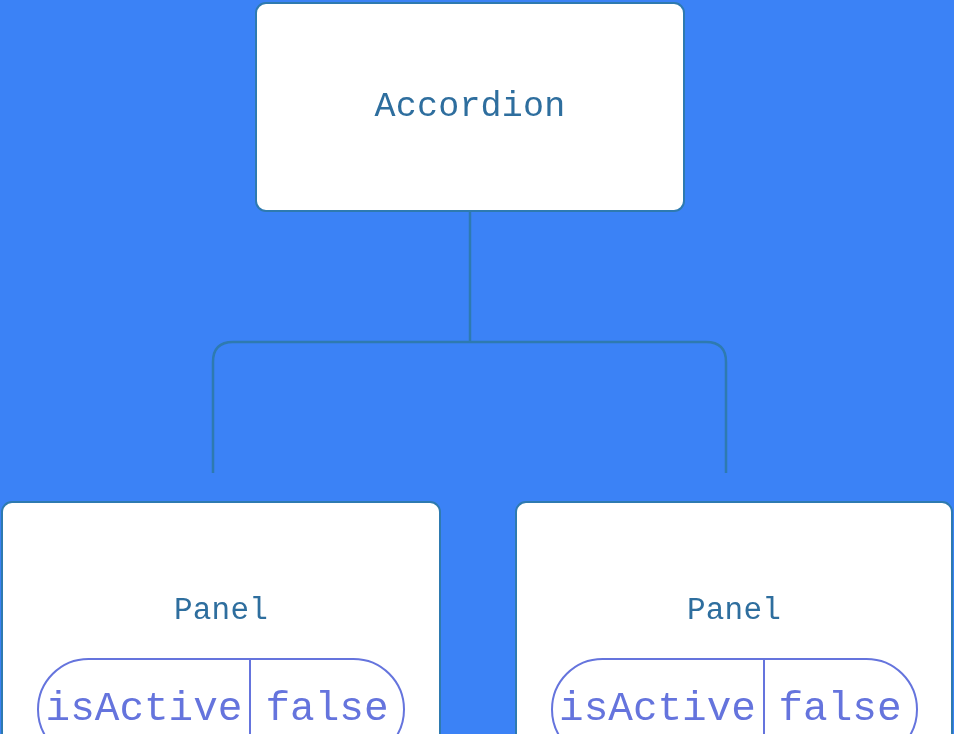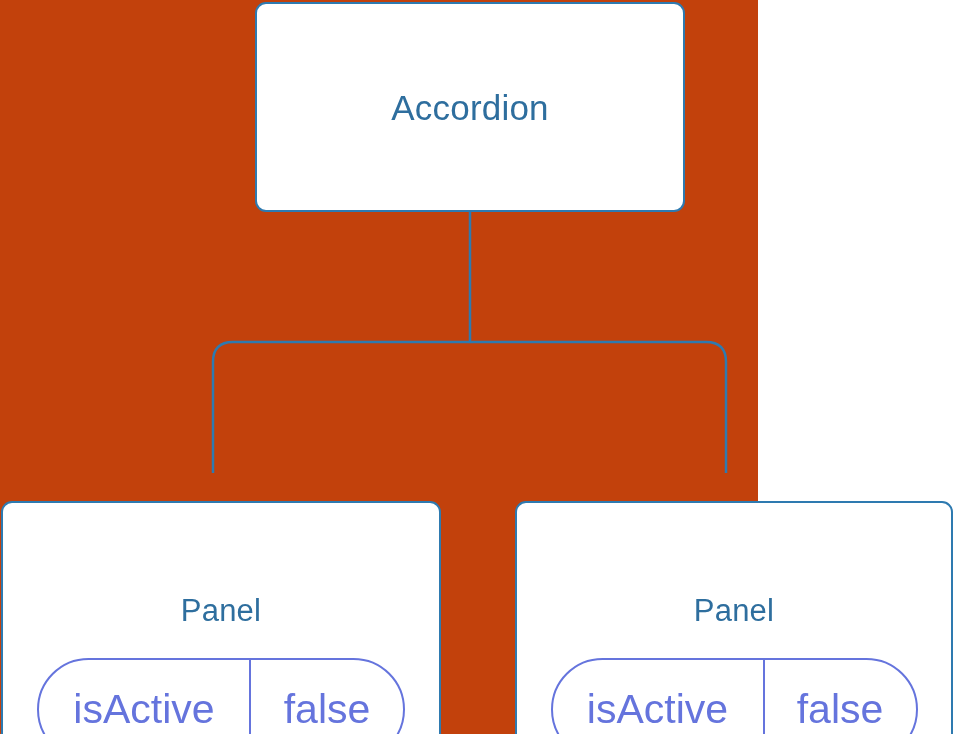--- a/index.html
+++ b/index.html
@@ -9,23 +9,24 @@
   }
   body {
     width: 954px;
     height: 734px;
     overflow: hidden;
     font-family: "Liberation Sans", sans-serif;
   }
 
   #canvas {
     position: relative;
-    width: 758px;
+    width: 954px;
     height: 734px;
-    background: #c2410c;
+    background: #3b82f6;
+    font-family: Liberation Mono, monospace;
   }
 
   
   #connectors {
     position: absolute;
     left: 0;
     top: 0;
     width: 954px;
     height: 734px;
   }

